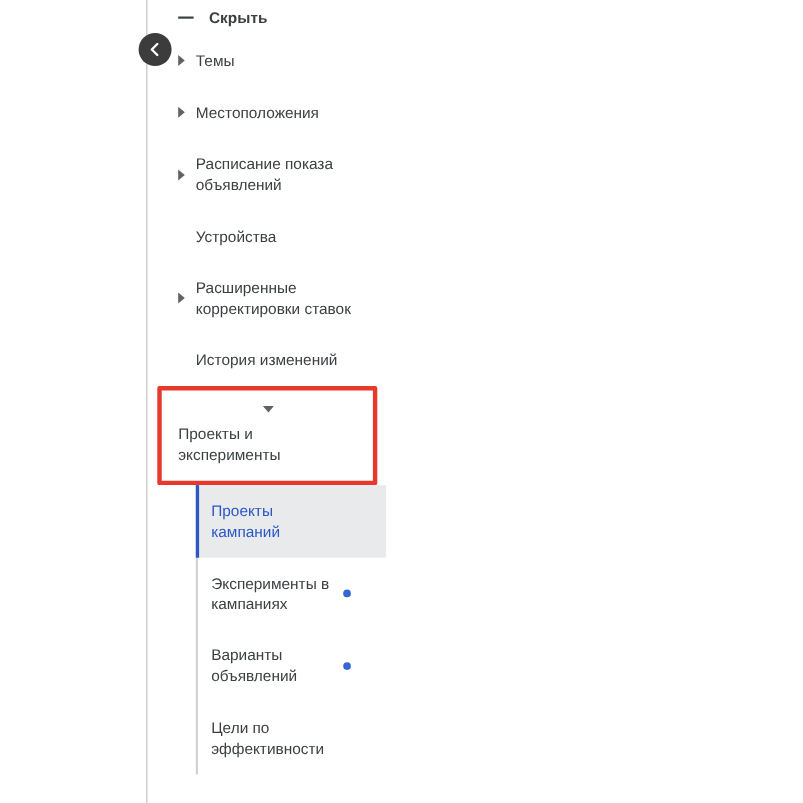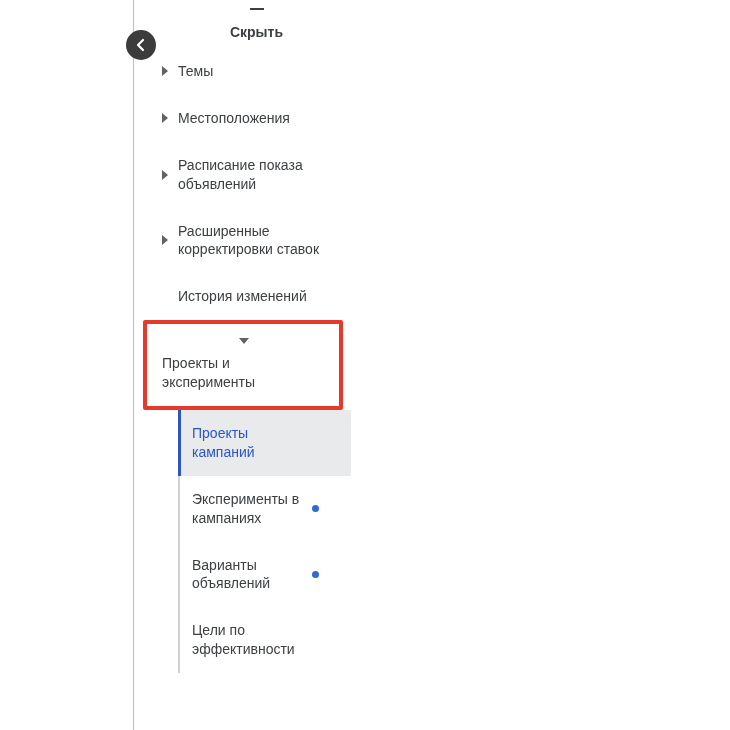--- a/index.html
+++ b/index.html
@@ -34,21 +34,20 @@
     }
     .collapse-badge svg { display: block; }
     .hide-row {
       display: flex;
       align-items: center;
       gap: 14px;
       padding: 8px 0 8px 28px;
       font-size: 14px;
       color: #3c4043;
       font-weight: 700;
-      flex-direction: column;
     }
     .dash {
       width: 14px;
       height: 2px;
       background: #3c4043;
       display: inline-block;
     }
     .nav-item {
       display: flex;
       align-items: center;
@@ -155,20 +154,24 @@
   <div class="nav-item">
     <span class="arrow arrow-right"></span>
     <span class="label">Местоположения</span>
   </div>
 
   <div class="nav-item">
     <span class="arrow arrow-right"></span>
     <span class="label">Расписание показа объявлений</span>
   </div>
 
+  <div class="nav-item">
+    <span class="arrow-placeholder"></span>
+    <span class="label">Устройства</span>
+  </div>
 
   <div class="nav-item">
     <span class="arrow arrow-right"></span>
     <span class="label">Расширенные корректировки ставок</span>
   </div>
 
   <div class="nav-item">
     <span class="arrow-placeholder"></span>
     <span class="label">История изменений</span>
   </div>

